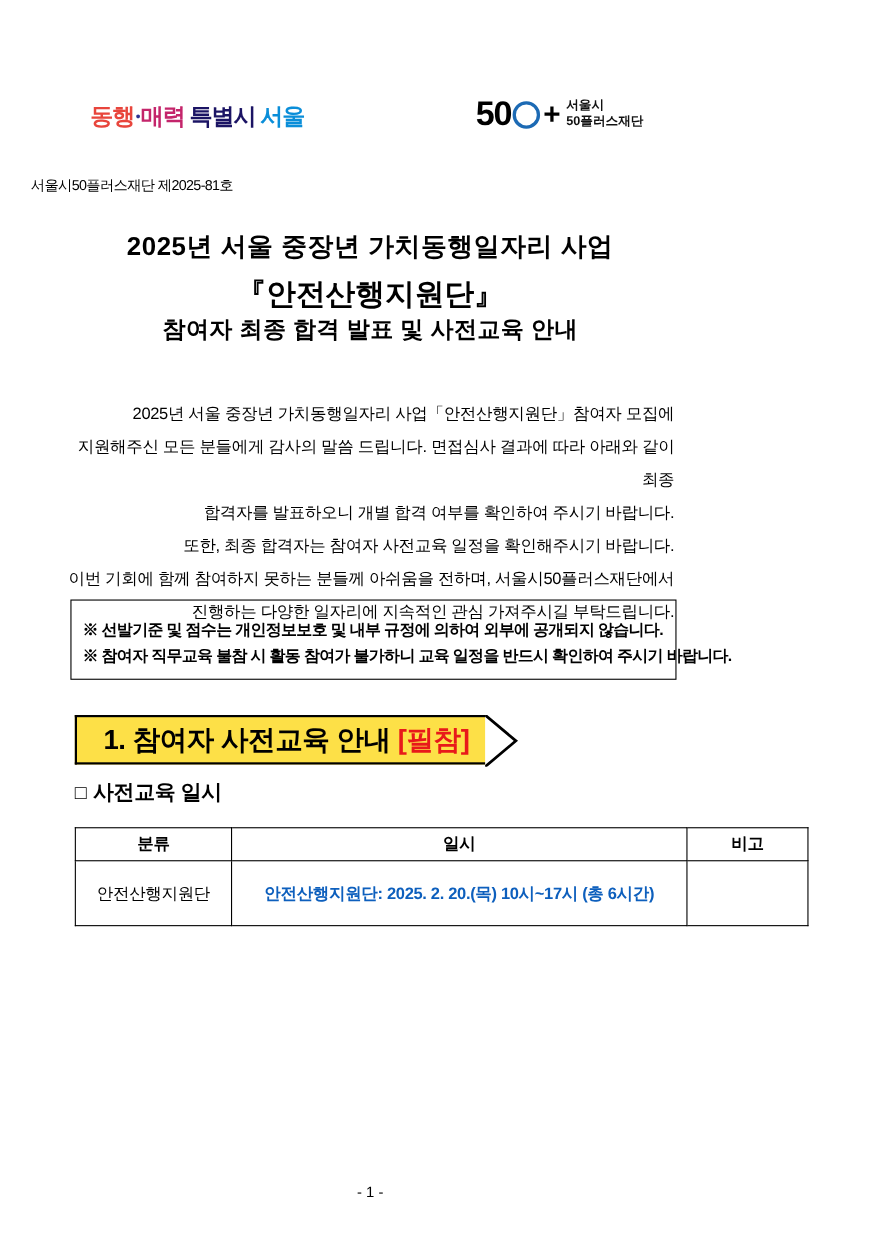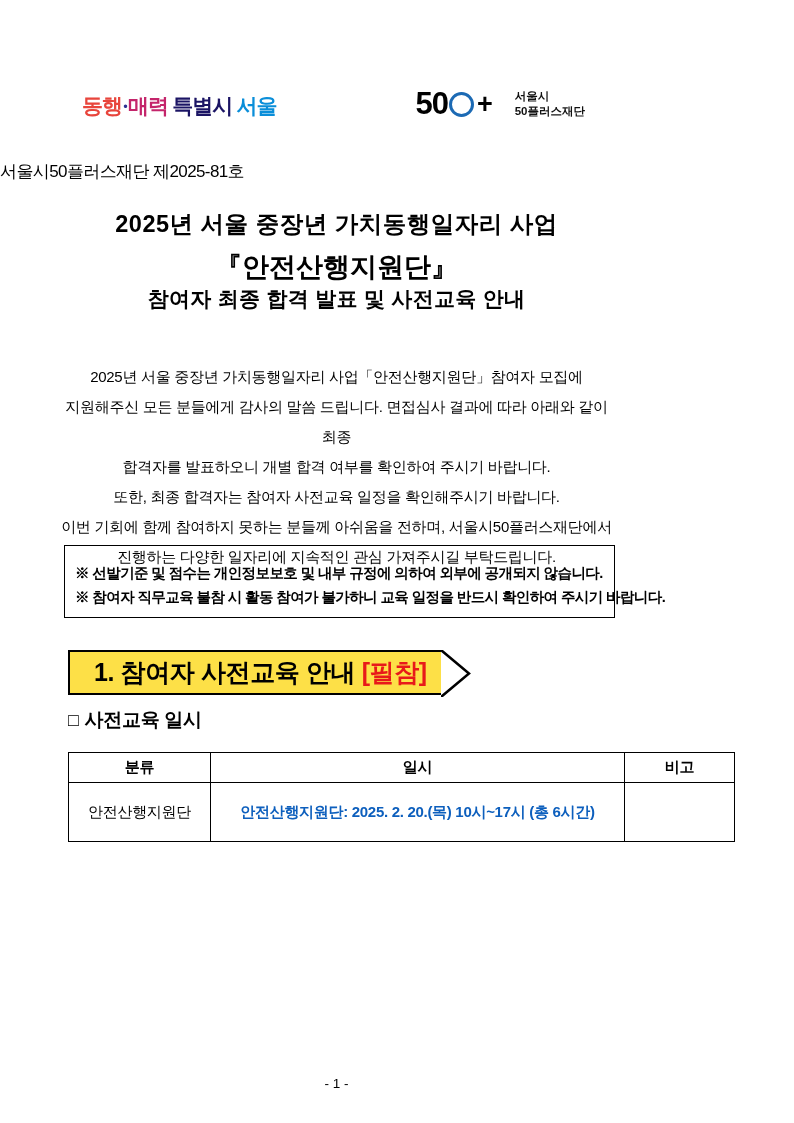--- a/index.html
+++ b/index.html
@@ -48,21 +48,21 @@
   .brand-left .c3 { color: #c4256b; }
   .brand-left .c4 { color: #1b1464; }
   .brand-left .c5 { color: #0a8ed9; }
 
   .brand-right {
     position: absolute;
     right: 20px;
     top: 86px;
     display: flex;
     align-items: center;
-    gap: 23px;
+    gap: 6px;
   }
   .brand-right .fifty {
     font-family: "Liberation Sans", sans-serif;
     font-size: 31px;
     font-weight: bold;
     letter-spacing: -1px;
     color: #000;
     display: flex;
     align-items: center;
     gap: 1px;
@@ -86,22 +86,23 @@
     line-height: 15px;
     color: #111;
     font-weight: bold;
     white-space: nowrap;
   }
 
   .doc-number {
     position: absolute;
     left: 0;
     top: 160px;
-    font-size: 17px;
+    font-size: 13px;
     letter-spacing: -0.6px;
+    padding-left: 28px;
   }
 
   
   .titles {
     position: absolute;
     top: 208px;
     left: 0;
     right: 0;
     text-align: center;
   }
@@ -121,21 +122,21 @@
     font-weight: bold;
     letter-spacing: 0.3px;
   }
 
   
   .intro {
     position: absolute;
     top: 362px;
     left: 60px;
     right: 60px;
-    text-align: center;
+    text-align: right;
     font-size: 15px;
     line-height: 30px;
     letter-spacing: -0.3px;
   }
 
   
   .notice-box {
     position: absolute;
     top: 545px;
     left: 64px;

